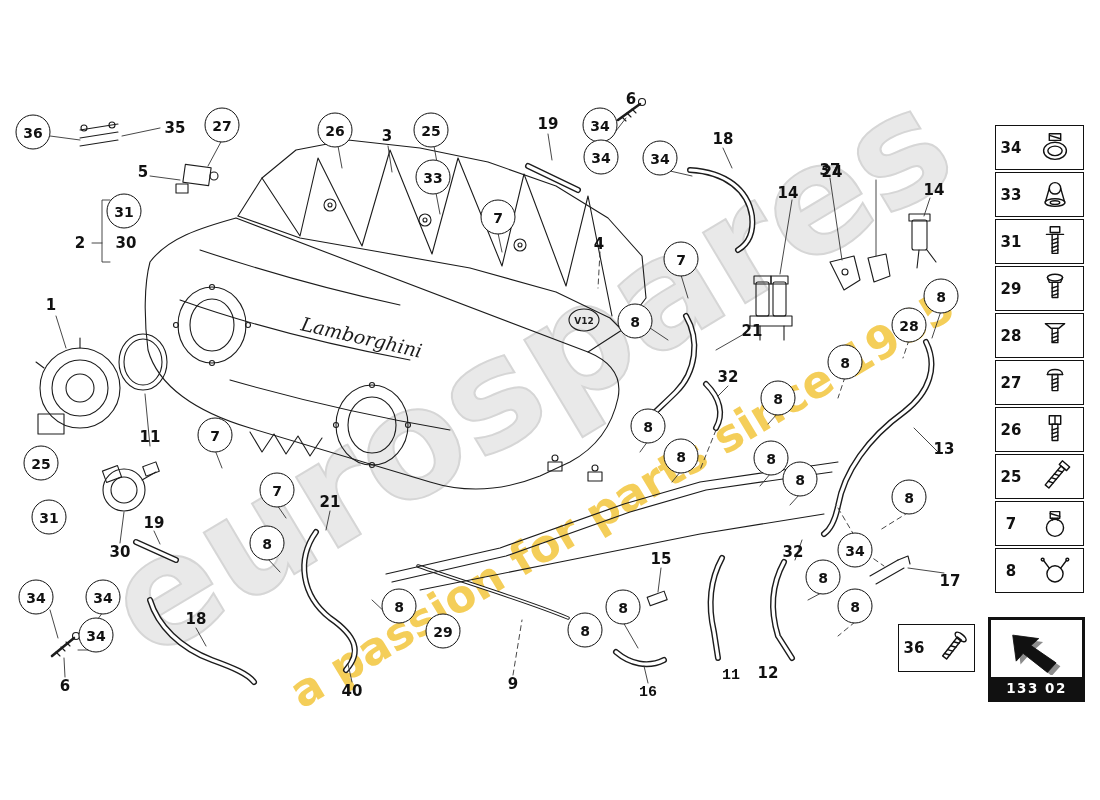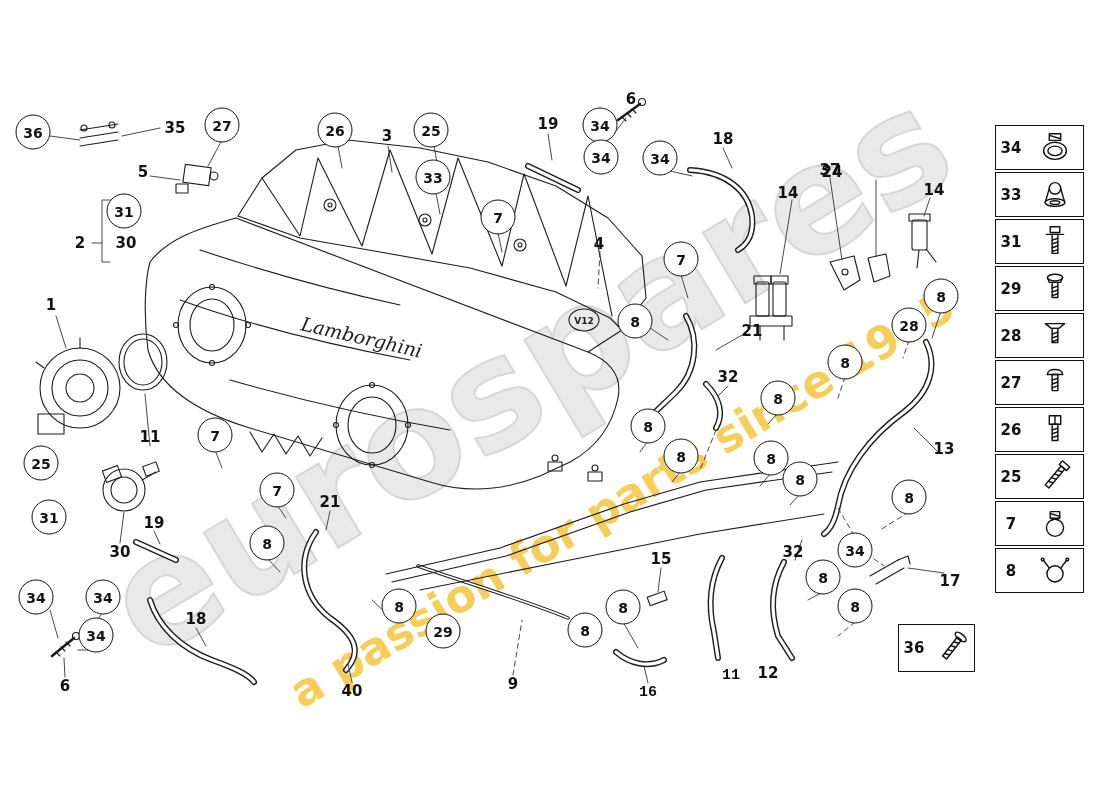--- a/index.html
+++ b/index.html
@@ -462,14 +462,23 @@
             <rect x="17.5" y="8" width="5" height="24"></rect>
             <line x1="17.5" y1="14" x2="22.5" y2="12"></line>
             <line x1="17.5" y1="19" x2="22.5" y2="17"></line>
             <line x1="17.5" y1="24" x2="22.5" y2="22"></line>
             <line x1="17.5" y1="29" x2="22.5" y2="27"></line>
           </g>
         </svg>
       </span>
   </div>
 
+  <div class="navbox">
+    <div class="arrow-area">
+      <svg width="78" height="52" viewBox="0 0 90 60">
+        <polygon points="17,14 47,18 38,26 67,46 57,57 29,35 21,44" fill="#8d8d8d" transform="translate(5 4)"></polygon>
+        <polygon points="17,14 47,18 38,26 67,46 57,57 29,35 21,44" fill="#111" stroke="#111" stroke-width="1"></polygon>
+      </svg>
+    </div>
+    <div class="code-bar">133 02</div>
+  </div>
 
 </div>
 
 </body></html>

